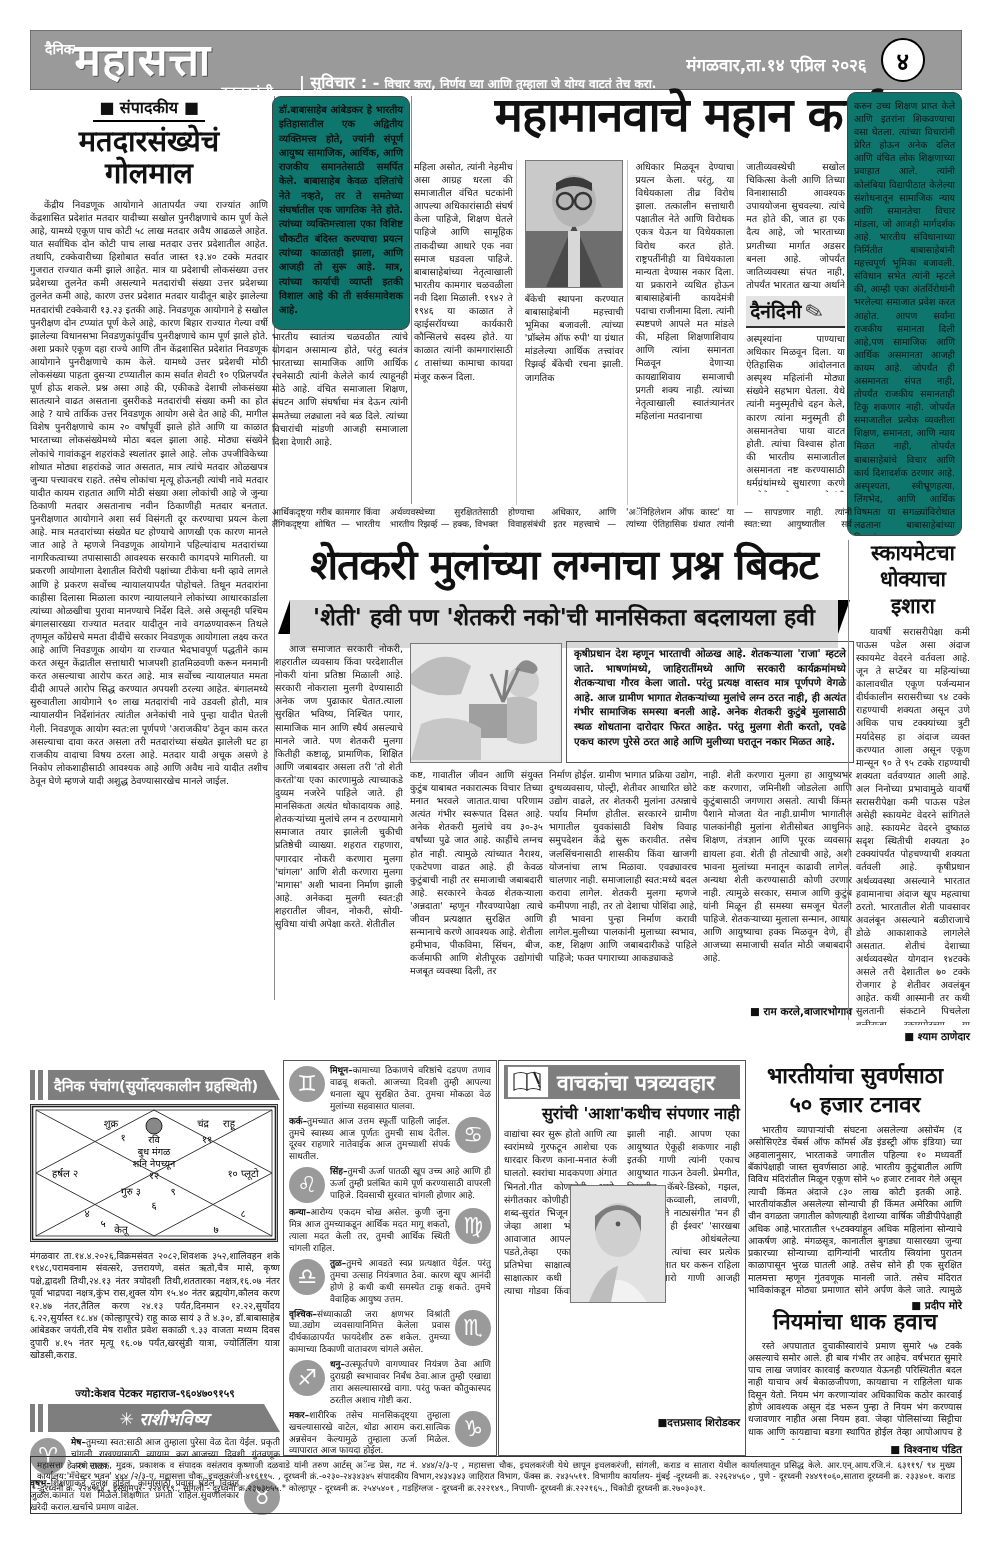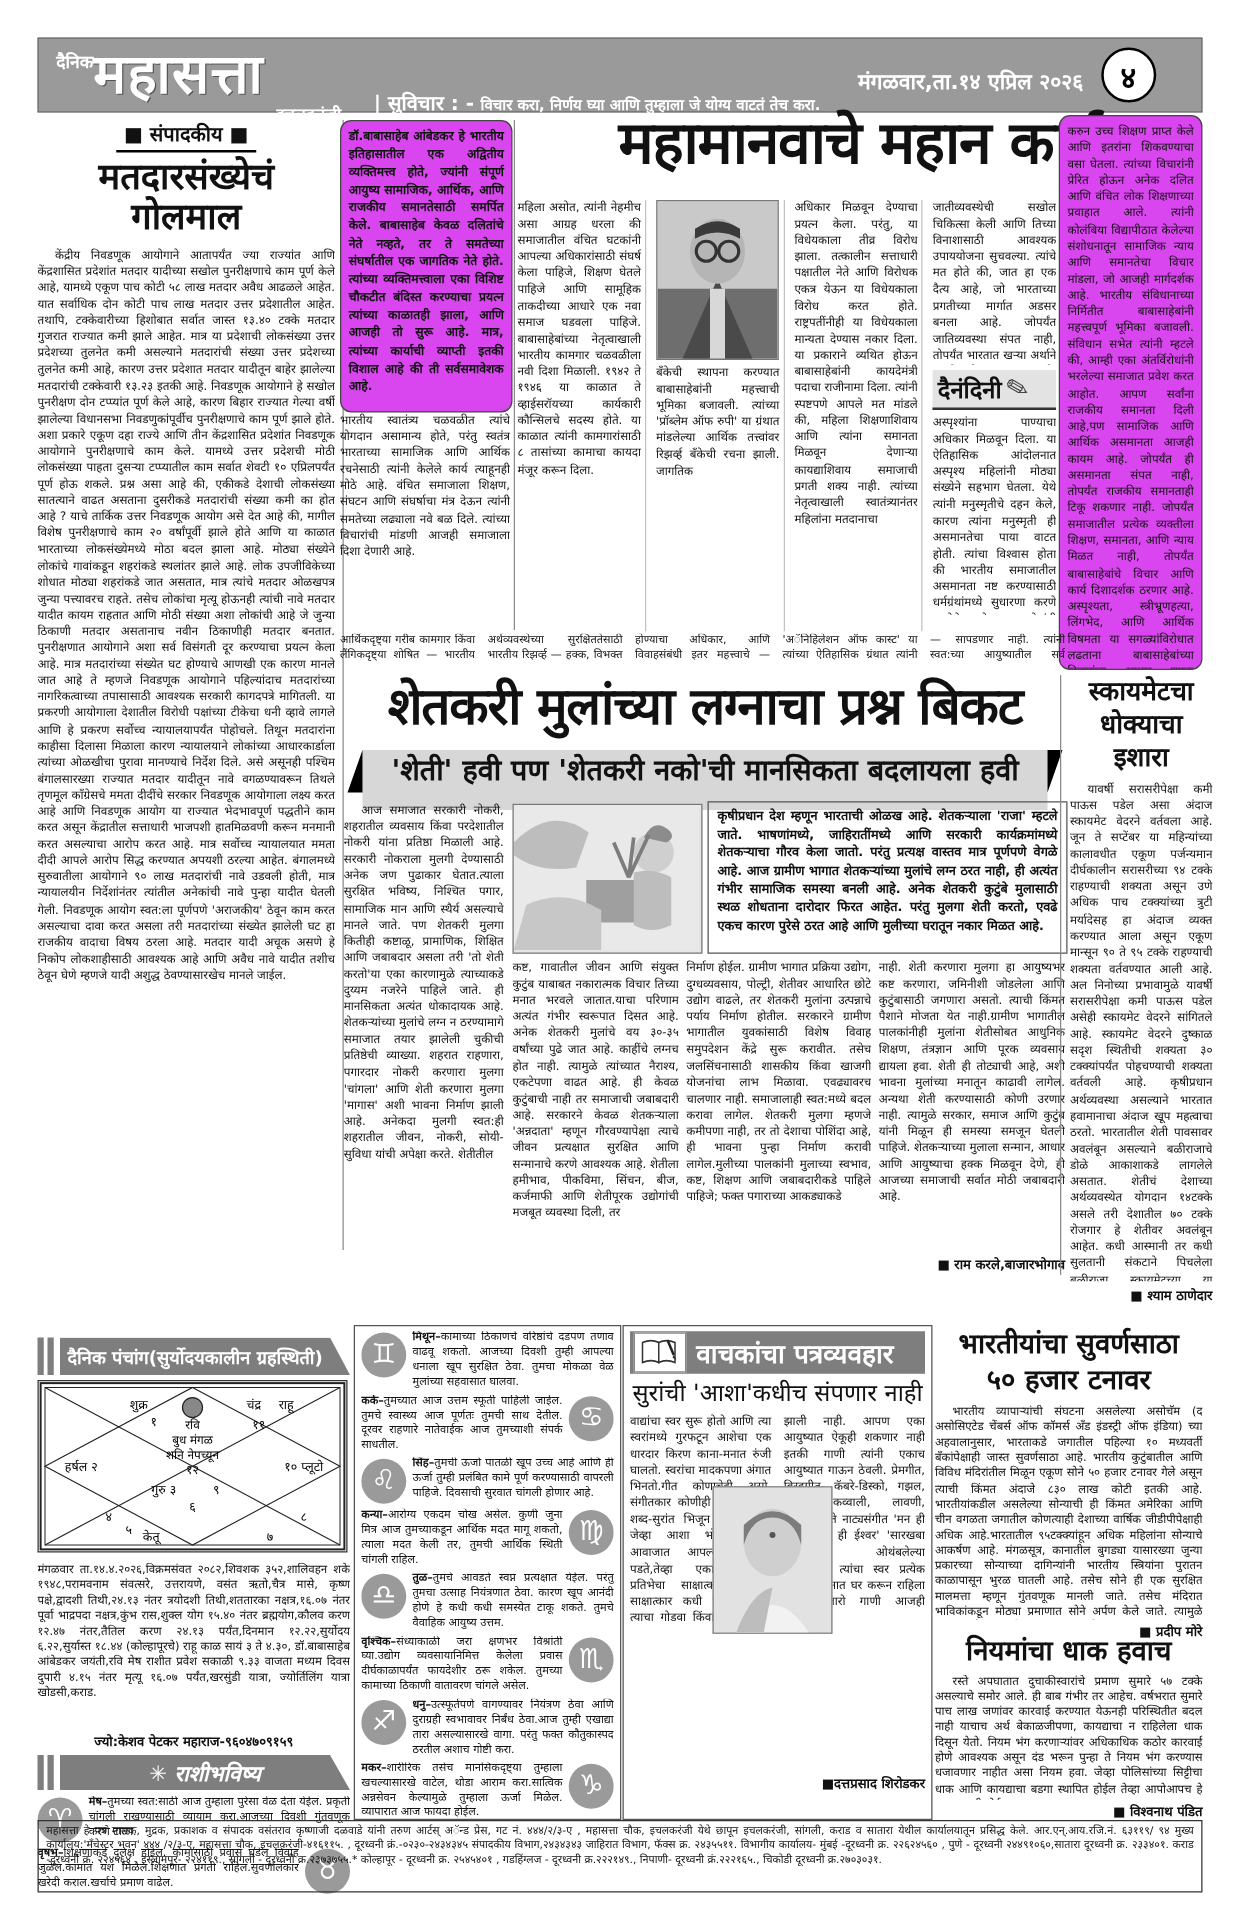--- a/index.html
+++ b/index.html
@@ -19,21 +19,21 @@
   .quote-label{font-size:16px;font-weight:bold;display:inline;}
   .quote{font-size:12px;font-weight:bold;display:inline;}
   .hdate{font-size:17px;font-weight:bold;margin-left:30px;white-space:nowrap;transform:translateY(4px);}
   .pgnum{width:40px;height:40px;border-radius:50%;background:#fff;color:#000;font-size:24px;font-weight:bold;display:flex;align-items:center;justify-content:center;margin-left:14px;border:2px solid #000;}
   
   .ed-sec{font-size:16px;font-weight:bold;text-align:center;}
   .ed-sec-inner{display:inline-block;border-bottom:2.5px solid #000;padding:0 6px 2px;}
   .ed-head{font-size:29px;font-weight:bold;text-align:center;line-height:1.1;}
   
   .amb-head{font-size:47px;font-weight:bold;text-align:center;line-height:1.05;letter-spacing:-1px;}
-  .roundbox{border:1.4px solid #444;border-radius:9px;padding:6px 6px;background:#d946ef;}
+  .roundbox{border:1.4px solid #444;border-radius:9px;padding:6px 6px;background:#0f766e;}
   .boldcol{font-weight:bold;font-size:9.8px;line-height:14.3px;}
   .amb-cols{display:flex;gap:3px;}
   .amb-col{flex:1;border-left:1px solid #c2c2c2;padding-left:8px;}
   .amb-col:first-child{border-left:none;padding-left:0;}
   .photo-frame{border:1px solid #777;background:#cfcfcf;}
   .dainandini{background:#e3e3e3;border-bottom:2px solid #333;display:flex;align-items:flex-end;gap:4px;padding:2px 4px;margin:4px 0;}
   .dainandini b{font-size:19px;}
   .pen-glyph{font-size:22px;transform:rotate(-15deg);color:#444;}
   
   .farm-head{font-size:41px;font-weight:bold;text-align:center;line-height:1;letter-spacing:-1px;}
@@ -53,21 +53,21 @@
   .kundali{border:1px solid #333;}
   
   .horo-box{border:1.3px solid #555;padding:4px 5px;}
   .horo-entry{font-size:8.9px;line-height:11.9px;text-align:justify;margin-bottom:3px;overflow:hidden;}
   .zicon{width:36px;height:36px;border-radius:50%;background:#9a9a9a;color:#fff;display:flex;align-items:center;justify-content:center;font-size:22px;}
   .fl{float:left;margin:1px 5px 1px 0;}
   .fr{float:right;margin:1px 0 1px 5px;}
   .zsign{font-weight:bold;}
   
   .letters-box{border:1.3px solid #555;padding:4px 5px;}
-  .let-head{font-size:19px;font-weight:normal;text-align:center;line-height:1.2;}
+  .let-head{font-size:16px;font-weight:bold;text-align:right;line-height:1.2;}
   .let-bar{height:34px;}
   .let-bar .ttl{font-size:21px;margin-left:8px;}
   .iconbox{width:40px;height:30px;background:#fff;border:1px solid #888;display:flex;align-items:center;justify-content:center;margin-left:3px;}
   .twocol{column-count:2;column-gap:10px;}
   
   .gold-head{font-size:22px;font-weight:bold;text-align:center;line-height:1.3;}
   .footer-box{border:1.2px solid #333;padding:3px 6px;font-size:8.6px;line-height:11.4px;text-align:justify;overflow:hidden;}
   svg text{font-family:"DejaVu Sans",sans-serif;}
 </style>
 </head>

